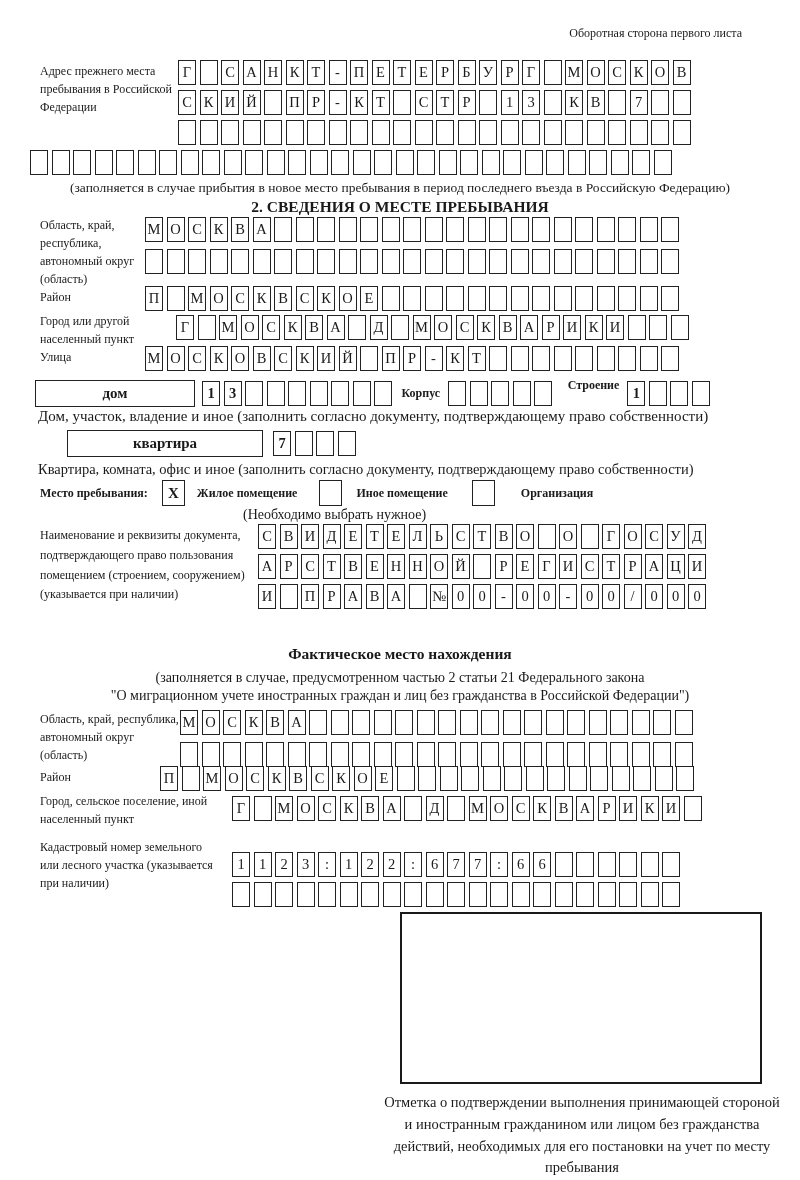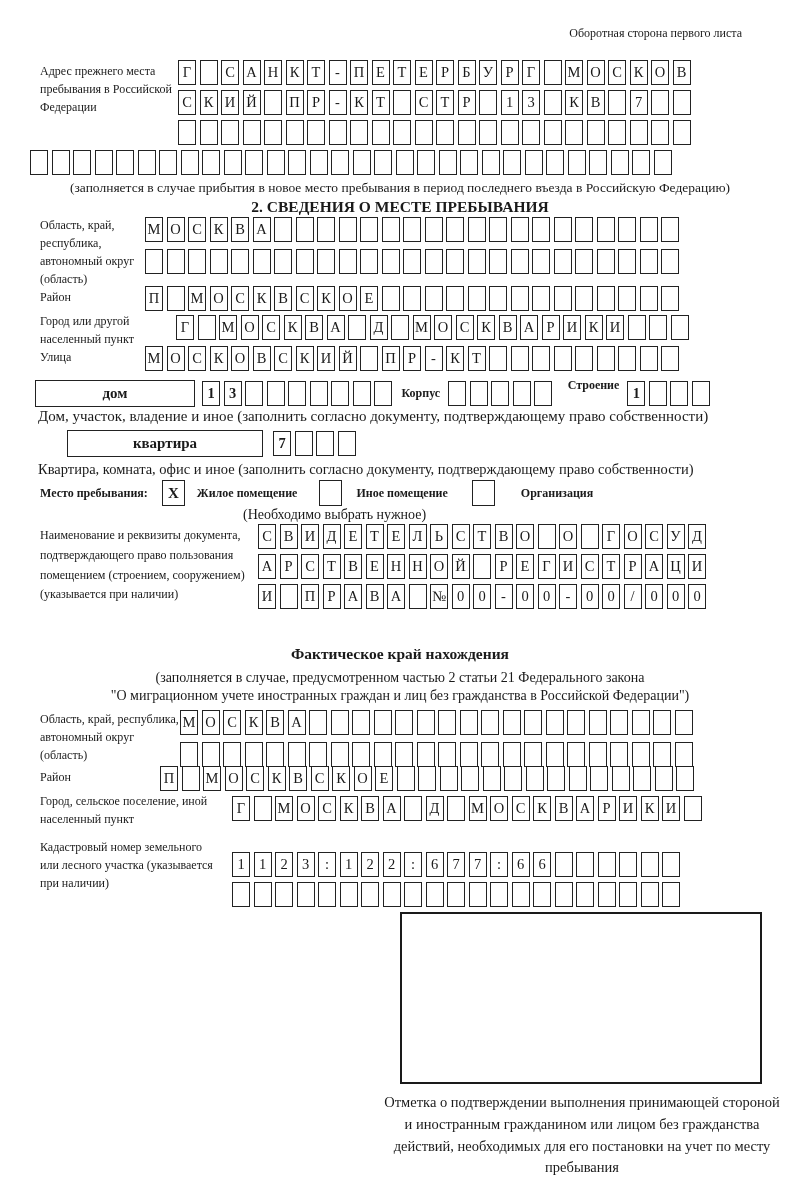--- a/index.html
+++ b/index.html
@@ -427,21 +427,21 @@
       <div class="c">0</div>
       <div class="c">-</div>
       <div class="c">0</div>
       <div class="c">0</div>
       <div class="c">/</div>
       <div class="c">0</div>
       <div class="c">0</div>
       <div class="c">0</div>
     </div>
 
-  <div class="abs title center" style="top:645px;">Фактическое край нахождения</div>
+  <div class="abs title center" style="top:645px;">Фактическое место нахождения</div>
   <div class="abs note center" style="top:670px; font-size:14px;">(заполняется в случае, предусмотренном частью 2 статьи 21 Федерального закона</div>
   <div class="abs note center" style="top:688px; font-size:14px;">"О миграционном учете иностранных граждан и лиц без гражданства в Российской Федерации")</div>
 
   <div class="abs lbl" style="left:40px; top:710px; width:142px;">Область, край, республика, автономный округ (область)</div>
   <div class="abs crow" style="left:180px; top:710px;">
       <div class="c">М</div>
       <div class="c">О</div>
       <div class="c">С</div>
       <div class="c">К</div>
       <div class="c">В</div>

